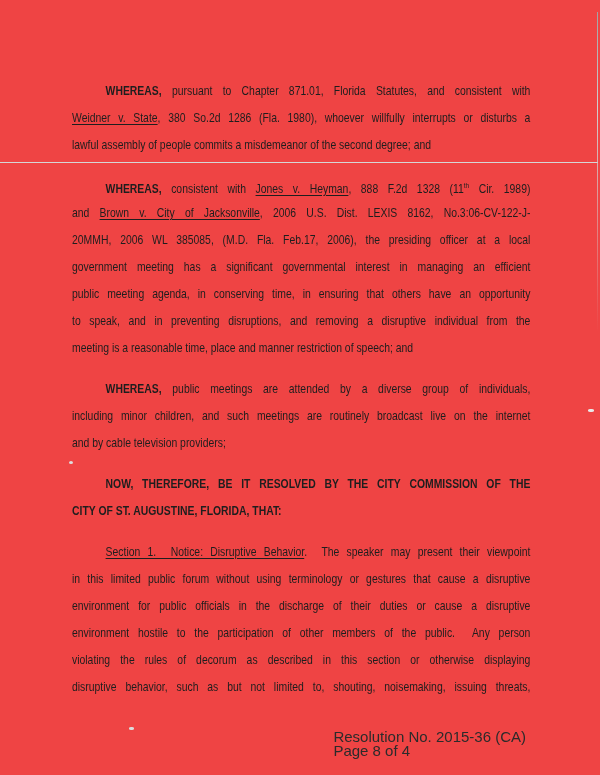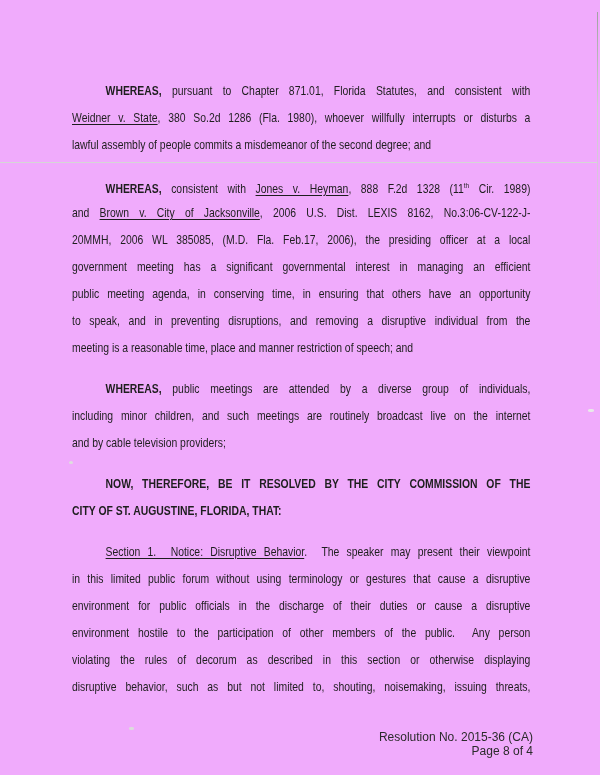--- a/index.html
+++ b/index.html
@@ -5,21 +5,21 @@
   html, body { margin: 0; padding: 0; }
   body {
     width: 600px; height: 775px;
     background: #ffffff;
     font-family: "Liberation Sans", sans-serif;
     position: relative;
     overflow: hidden;
   }
   .page {
     position: absolute; inset: 0;
-    background: #f0abfc;
+    background: #ef4444;
   }
   
   .hline {
     position: absolute; left: 0; top: 162px;
     width: 598px; height: 1px;
     background: #d6d6d6;
   }
   .vline {
     position: absolute; left: 597px; top: 12px;
     width: 1px; height: 320px;
@@ -44,23 +44,22 @@
     text-align: justify;
     text-align-last: justify;
   }
   .line.last   { text-align-last: left; }
   .line.indent { text-indent: 42px; }
   .seg-b   { font-weight: bold; }
   .seg-u   { text-decoration: underline; text-underline-offset: 2px; }
   .seg-sup { font-size: 8px; vertical-align: 5px; }
 
   .footer {
-    position: absolute; right: 67px; top: 730px;
-    text-align: right;
-    font-size: 12px; line-height: 14px;
+    position: absolute; right: 74px; top: 730px;
+    font-size: 15px; line-height: 14px;
     color: #2b2b2b;
   }
 </style>
 </head>
 <body>
 
 <div class="page">
   <div class="hline"></div>
   <div class="vline"></div>
   <div class="speck-a"></div>

